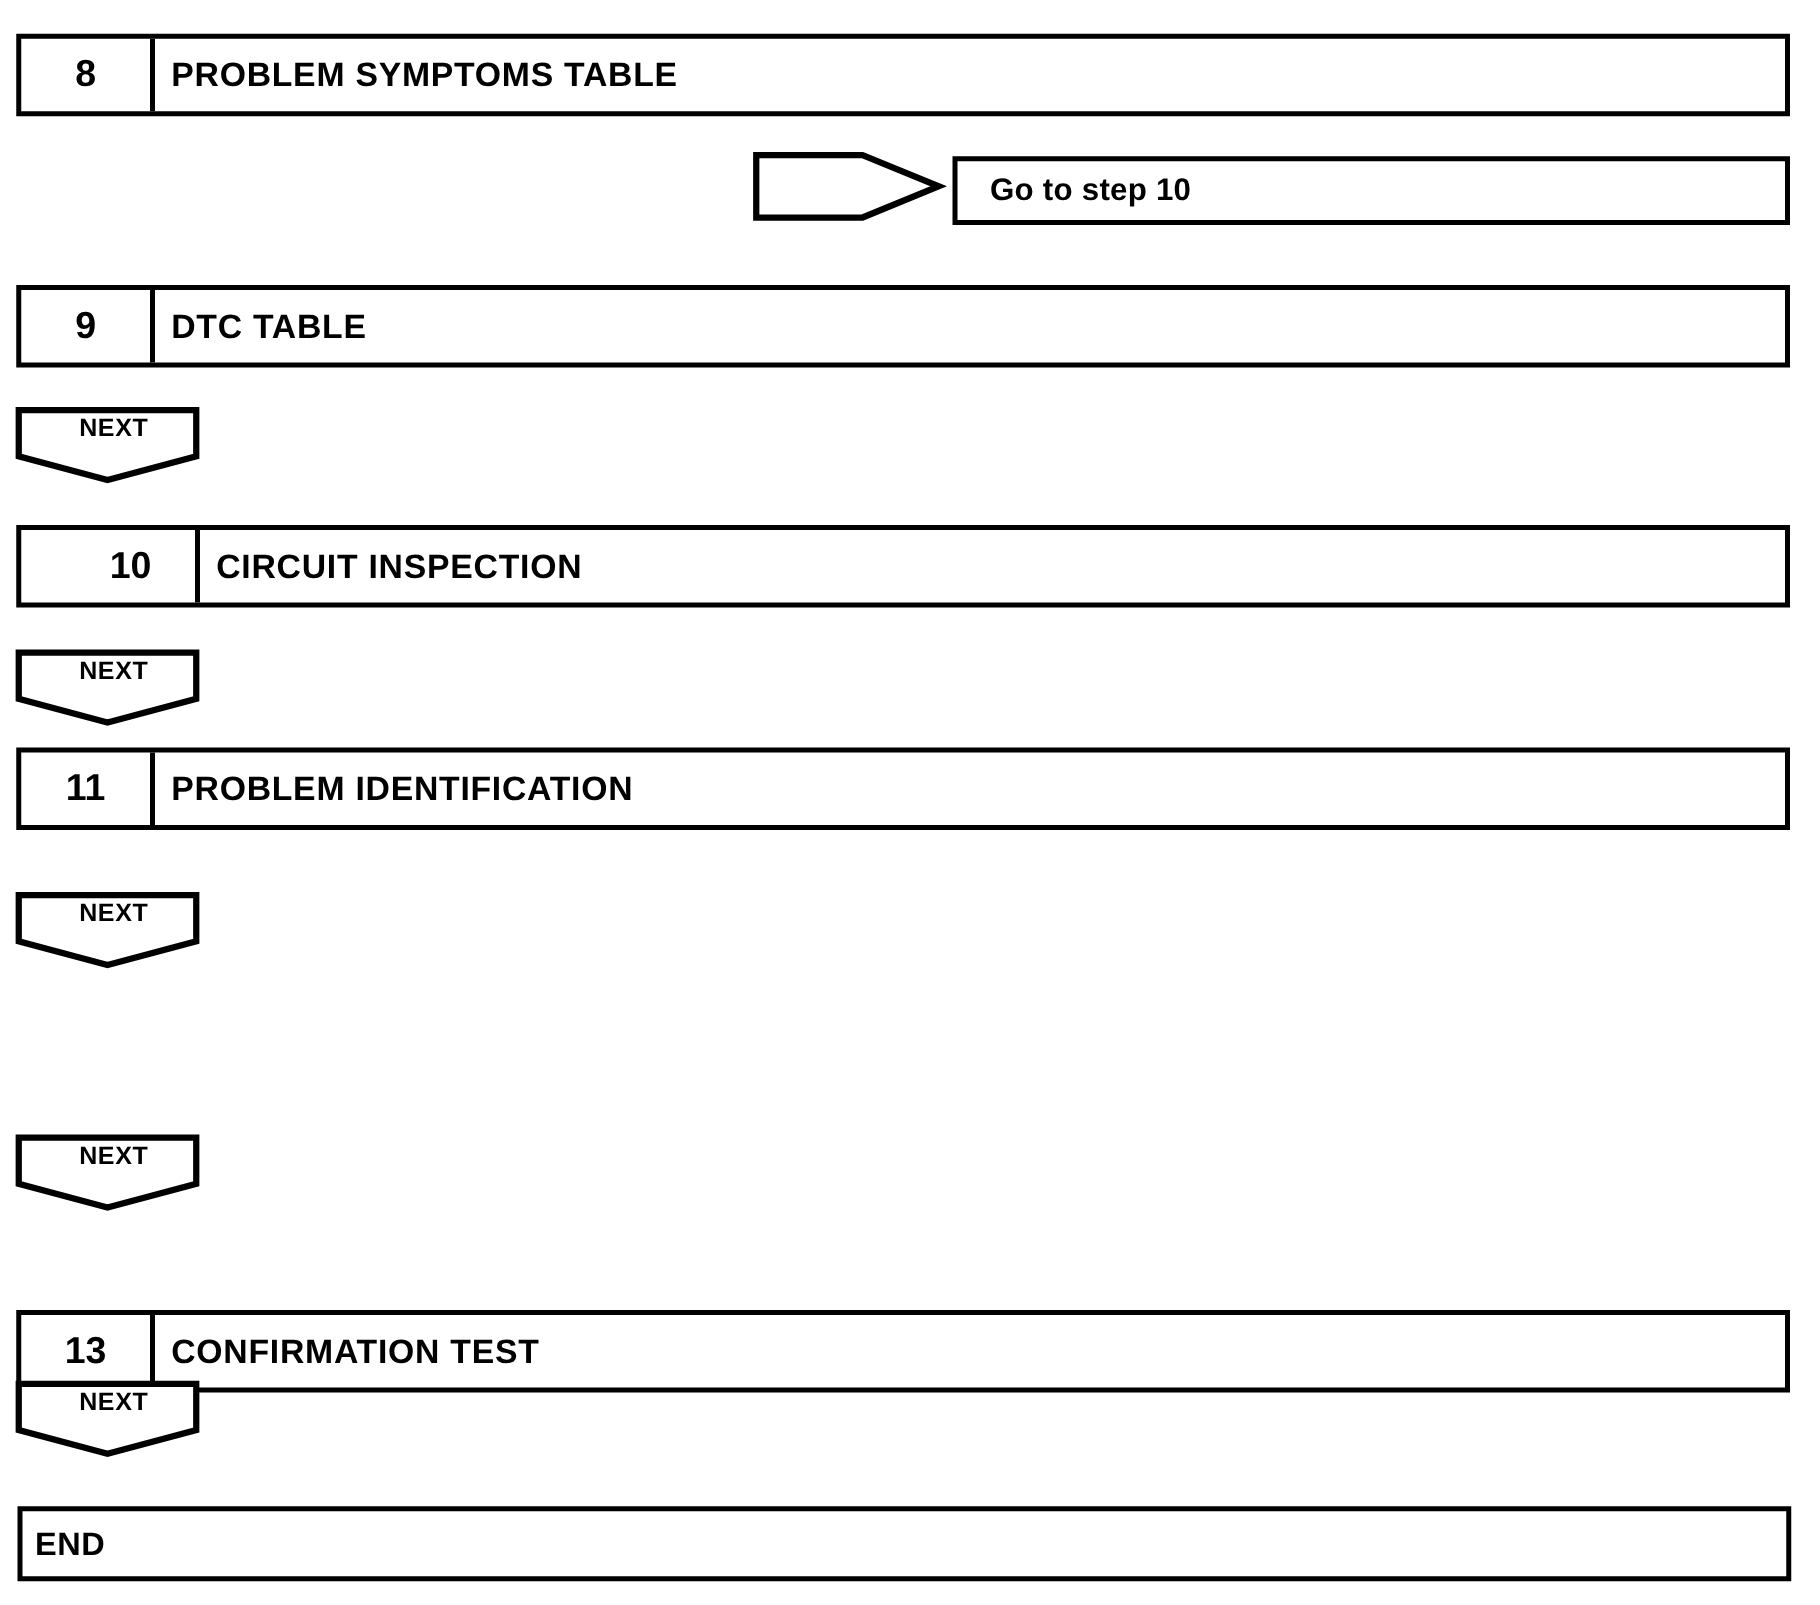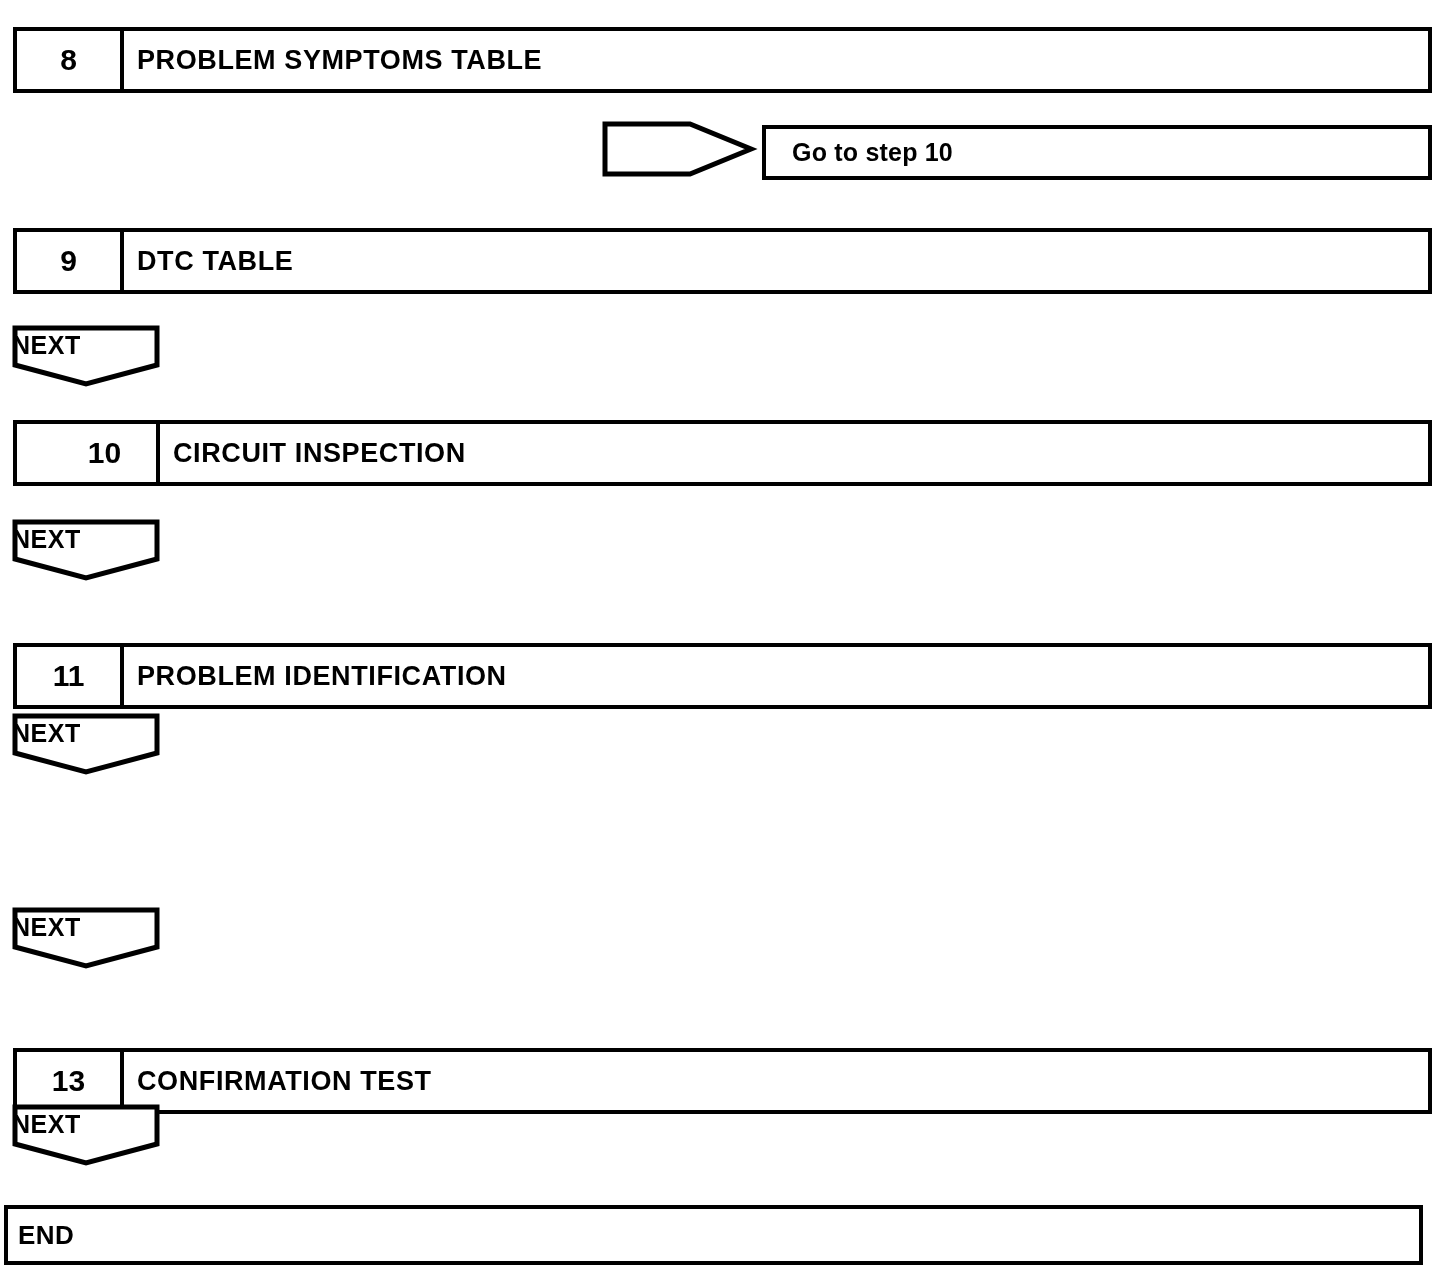--- a/index.html
+++ b/index.html
@@ -55,21 +55,21 @@
     padding-left: 13px;
     font-size: 27px;
     font-weight: bold;
     letter-spacing: 0.6px;
     line-height: 1;
   }
 
   
   .end-row {
     position: absolute;
-    left: 4px;
+    left: 14px;
     width: 1419px;
     height: 60px;
     box-sizing: border-box;
     border: 4px solid #000;
     background: #fff;
     display: flex;
     align-items: center;
     padding-left: 10px;
   }
   .end-row .end-label {
@@ -90,22 +90,22 @@
     display: block;
     width: 148px;
     height: 62px;
     overflow: visible;
   }
   .next-shape .next-text {
     position: absolute;
     left: 0;
     top: 8px;
     width: 158px;
-    text-align: left;
-    font-size: 25px;
+    text-align: center;
+    font-size: 20px;
     font-weight: bold;
     letter-spacing: 0.5px;
     line-height: 1;
   }
 
   
   .arrow-shape {
     position: absolute;
     left: 602px;
     top: 121px;
@@ -177,21 +177,21 @@
     <div class="step-label">CIRCUIT INSPECTION</div>
   </div>
 
   <div class="next-shape" style="top:519px;">
     <svg viewBox="0 0 148 62" xmlns="http://www.w3.org/2000/svg">
       <polygon points="3,3 145,3 145,40 74,59 3,40" fill="#ffffff" stroke="#000000" stroke-width="5" stroke-linejoin="miter"></polygon>
     </svg>
     <div class="next-text">NEXT</div>
   </div>
 
-  <div class="step-row" style="top:643px;">
+  <div class="step-row" style="top:598px;">
     <div class="step-num">11</div>
     <div class="step-label">PROBLEM IDENTIFICATION</div>
   </div>
 
   <div class="next-shape" style="top:713px;">
     <svg viewBox="0 0 148 62" xmlns="http://www.w3.org/2000/svg">
       <polygon points="3,3 145,3 145,40 74,59 3,40" fill="#ffffff" stroke="#000000" stroke-width="5" stroke-linejoin="miter"></polygon>
     </svg>
     <div class="next-text">NEXT</div>
   </div>

